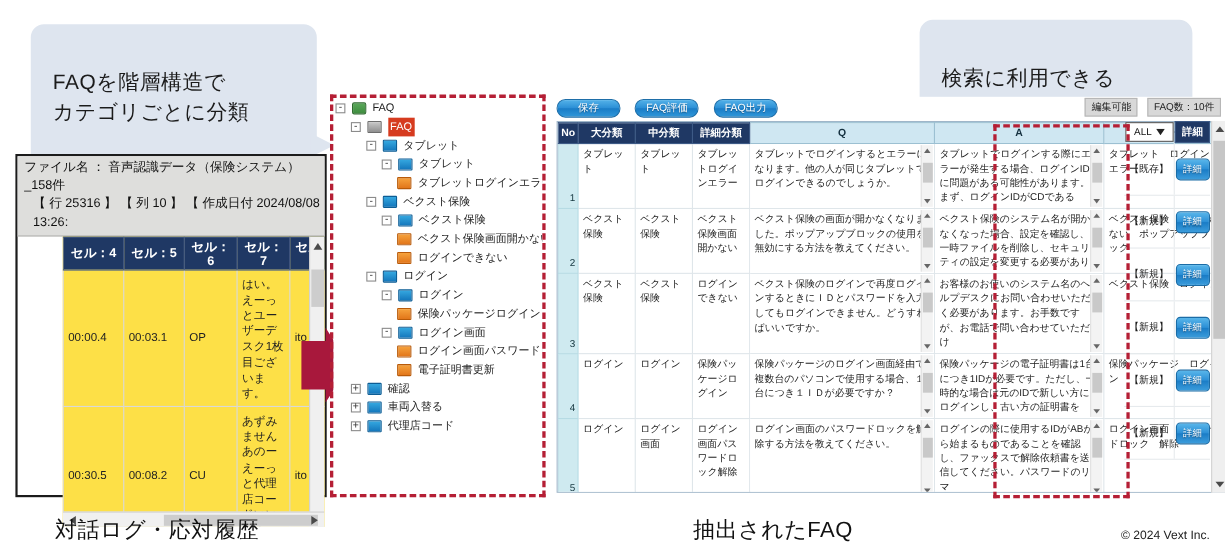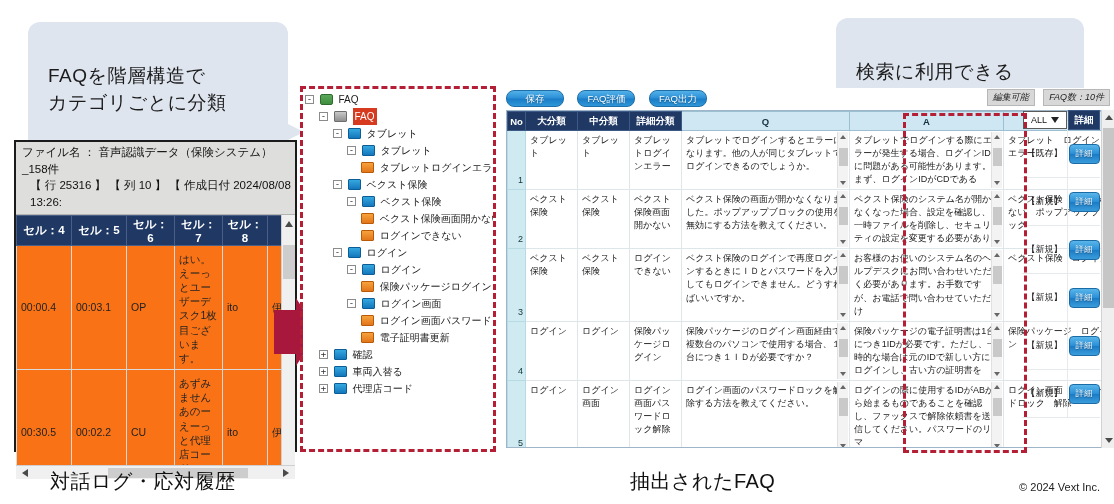--- a/index.html
+++ b/index.html
@@ -55,22 +55,23 @@
     border-bottom:1px solid #b4b4b2;
     padding:2px 4px 3px 6px;
     font-size:11.5px;
     color:#111;
     line-height:1.45;
   }
   .logwin .titlebar .l2 { padding-left:8px; }
   .logwin .gridwrap {
     position:relative;
     height:calc(100% - 44px);
-    background:#f97316;
+    background:#fde047;
     overflow:hidden;
+    margin-left:41px;
   }
   table.loggrid { border-collapse:collapse; width:297px; table-layout:fixed; }
   table.loggrid th {
     background:#1f3864;
     color:#fff;
     font-size:11.5px;
     font-weight:bold;
     height:30px;
     border:1px solid #4a5f86;
     padding:0 4px;
@@ -153,21 +154,21 @@
     height:17px; line-height:16px;
     padding:0 6px; min-width:58px;
     margin-right:9px;
     text-align:center;
     font-size:9.5px; color:#ffffff;
     background:linear-gradient(#53b1e8 0%, #2b8fd6 48%, #1a7cc6 52%, #2f97d9 100%);
     border:1px solid #1e6ea8;
     border-radius:8px;
     text-shadow:0 1px 1px rgba(0,0,0,.35);
   }
-  .topright { position:absolute; right:4px; top:1px; font-size:9px; color:#222;font-style:italic; }
+  .topright { position:absolute; right:4px; top:1px; font-size:9px; color:#222; }
   .topright .chip {
     display:inline-block; background:#d8d8d8; border:1px solid #b7b7b7;
     padding:1px 5px; margin-left:6px;
   }
 
   .grid { position:absolute; left:8px; top:22px; width:608px; height:338px; border:1px solid #9fb6c9; background:#fff; overflow:hidden; }
   table.faqgrid { border-collapse:collapse; table-layout:fixed; width:594px; }
   table.faqgrid th {
     background:#1f3864; color:#fff; font-size:9.5px; font-weight:bold;
     border:1px solid #3d5party; border:1px solid #3d5a86;
@@ -280,21 +281,21 @@
           <tr>
             <td>00:00.4</td>
             <td>00:03.1</td>
             <td>OP</td>
             <td class="w">はい。えーっとユーザーデスク1枚目ございます。</td>
             <td>ito</td>
             <td>伊</td>
           </tr>
           <tr>
             <td>00:30.5</td>
-            <td>00:02.2</td>
+            <td>00:08.2</td>
             <td>CU</td>
             <td class="w">あずみませんあのーえーっと代理店コードいいます。</td>
             <td>ito</td>
             <td>伊</td>
           </tr>
 
         </tbody>
       </table>
 
       <div class="vscroll">

